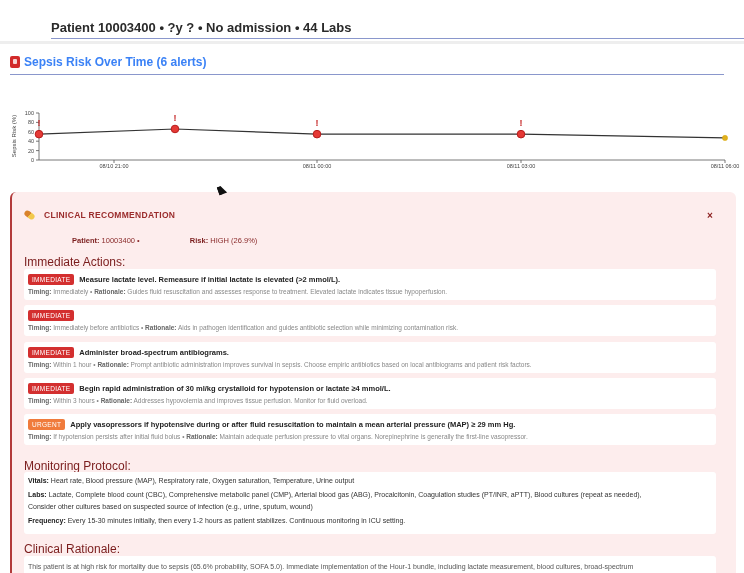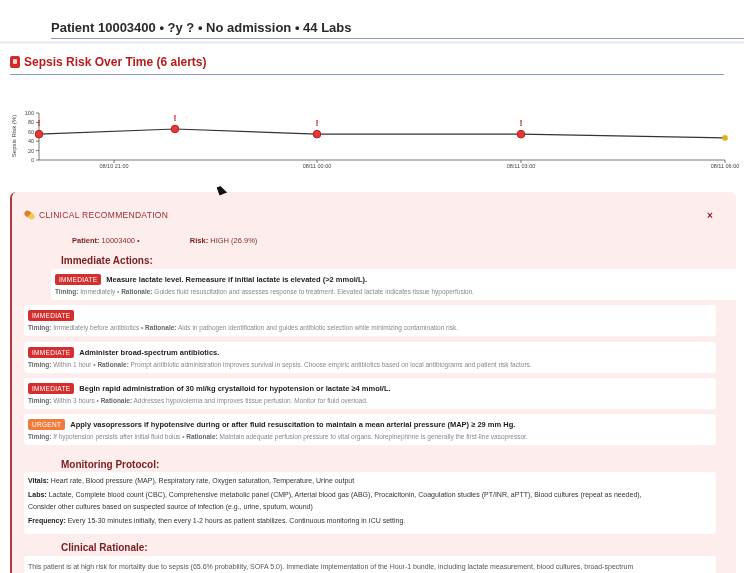--- a/index.html
+++ b/index.html
@@ -6,35 +6,35 @@
   html, body { width: 744px; height: 573px; overflow: hidden; background: #ffffff; }
   body { font-family: "Liberation Sans", "DejaVu Sans", sans-serif; color: #222; position: relative; }
 
   .top-header { position: absolute; left: 0; top: 16px; width: 744px; height: 42px; background: #fff; margin-left: 41px; }
   .top-title { position: absolute; left: 10px; top: 4px; font-size: 13px; font-weight: bold; color: #2a2a2a; }
   .top-rule { position: absolute; left: 10px; right: 34px; top: 22px; height: 1px; background: #8a97cc; }
   .close-modal { position: absolute; left: 711px; top: 3px; width: 34px; height: 22px; border: 1.5px solid #7b88c6; border-radius: 50%; background: #eef0fa; color: #4a59a8; font-size: 12px; font-weight: bold; display: flex; align-items: center; justify-content: center; cursor: pointer; }
 
   .divider-band { position: absolute; left: 0; top: 41px; width: 744px; height: 3px; background: #eeeeee; }
 
-  .section-title { position: absolute; left: 10px; top: 55px; font-size: 12px; font-weight: bold; color: #b91c1c; display: flex; align-items: center; gap: 4px; }
+  .section-title { position: absolute; left: 10px; top: 55px; font-size: 12px; font-weight: bold; color: #3b82f6; display: flex; align-items: center; gap: 4px; }
   .alarm-icon { width: 10px; height: 12px; background: #d22b2b; border-radius: 2px; position: relative; display: inline-block; }
   .alarm-icon::after { content: ""; position: absolute; left: 3px; top: 3px; width: 4px; height: 5px; background: #fff; border-radius: 1px; opacity: .8; }
   .section-rule { position: absolute; left: 10px; right: 20px; top: 74px; height: 1px; background: #8a97cc; }
 
   .chart { position: absolute; left: 0; top: 100px; width: 744px; height: 80px; }
 
   .rec-card { position: absolute; left: 10px; top: 192px; width: 726px; height: 400px; background: #fdeded; border-left: 2px solid #b23b3b; border-radius: 6px 6px 0 0; }
-  .rec-header { position: absolute; left: 12px; top: 18px; display: flex; align-items: center; gap: 4px; font-size: 8.5px; font-weight: normal; color: #9b2c2c; letter-spacing: .3px; }
+  .rec-header { position: absolute; left: 12px; top: 18px; display: flex; align-items: center; gap: 9px; font-size: 8.5px; font-weight: bold; color: #9b2c2c; letter-spacing: .3px; }
   .pill-icon { width: 11px; height: 6px; border-radius: 3px; background: linear-gradient(90deg, #d9822b 50%, #f2c94c 50%); transform: rotate(35deg); display: inline-block; }
   .rec-close { position: absolute; left: 695px; top: 18px; font-size: 10px; color: #8a1c1c; font-weight: bold; cursor: pointer; }
 
   .meta { position: absolute; left: 12px; top: 44px; font-size: 7.5px; color: #8a2b2b; }
   .meta b { color: #7a1c1c; margin-left: 48px; }
-  .subhead { position: absolute; left: 12px; font-size: 10px; font-weight: bold; color: #7a1c1c; margin-left: 37px; }
+  .subhead { position: absolute; left: 12px; font-size: 12px; font-weight: normal; color: #7a1c1c; }
 
   .action { position: absolute; left: 12px; width: 692px; height: 31px; background: #ffffff; border-radius: 3px; }
   .action .row1 { position: absolute; left: 4px; top: 5px; display: flex; align-items: center; gap: 5px; }
   .badge { font-size: 6.5px; color: #fff; padding: 2px 4px; border-radius: 2px; letter-spacing: .3px; }
   .badge.immediate { background: #d32f2f; }
   .badge.urgent { background: #f07b3c; }
   .action .title { font-size: 7.5px; font-weight: bold; color: #222; }
   .action .row2 { position: absolute; left: 4px; top: 19px; font-size: 6.5px; color: #888; white-space: nowrap; }
   .action .row2 b { color: #666; }
 
@@ -124,37 +124,37 @@
     <b>Patient:</b>
     <span>10003400</span>
     <span>•</span>
     <b>Risk:</b>
     <span>HIGH (26.9%)</span>
   </div>
 
   <div class="subhead" style="top:63px">Immediate Actions:</div>
 
   <div id="actions-container">
-      <div class="action" style="top: 77px; margin-left: 27px;">
+      <div class="action" style="top: 77px;">
         <div class="row1">
           <span class="badge immediate">IMMEDIATE</span>
           <span class="title">Measure lactate level. Remeasure if initial lactate is elevated (&gt;2 mmol/L).</span>
         </div>
         <div class="row2"><b>Timing:</b> <span>Immediately</span> <span>•</span> <b>Rationale:</b> <span>Guides fluid resuscitation and assesses response to treatment. Elevated lactate indicates tissue hypoperfusion.</span></div>
       </div>
       <div class="action" style="top: 113px;">
         <div class="row1">
           <span class="badge immediate">IMMEDIATE</span>
         </div>
         <div class="row2"><b>Timing:</b> <span>Immediately before antibiotics</span> <span>•</span> <b>Rationale:</b> <span>Aids in pathogen identification and guides antibiotic selection while minimizing contamination risk.</span></div>
       </div>
       <div class="action" style="top: 150px;">
         <div class="row1">
           <span class="badge immediate">IMMEDIATE</span>
-          <span class="title">Administer broad-spectrum antibiotics.</span>
+          <span class="title">Administer broad-spectrum antibiograms.</span>
         </div>
         <div class="row2"><b>Timing:</b> <span>Within 1 hour</span> <span>•</span> <b>Rationale:</b> <span>Prompt antibiotic administration improves survival in sepsis. Choose empiric antibiotics based on local antibiograms and patient risk factors.</span></div>
       </div>
       <div class="action" style="top: 186px; text-align: center;">
         <div class="row1">
           <span class="badge immediate">IMMEDIATE</span>
           <span class="title">Begin rapid administration of 30 ml/kg crystalloid for hypotension or lactate ≥4 mmol/L.</span>
         </div>
         <div class="row2"><b>Timing:</b> <span>Within 3 hours</span> <span>•</span> <b>Rationale:</b> <span>Addresses hypovolemia and improves tissue perfusion. Monitor for fluid overload.</span></div>
       </div>

